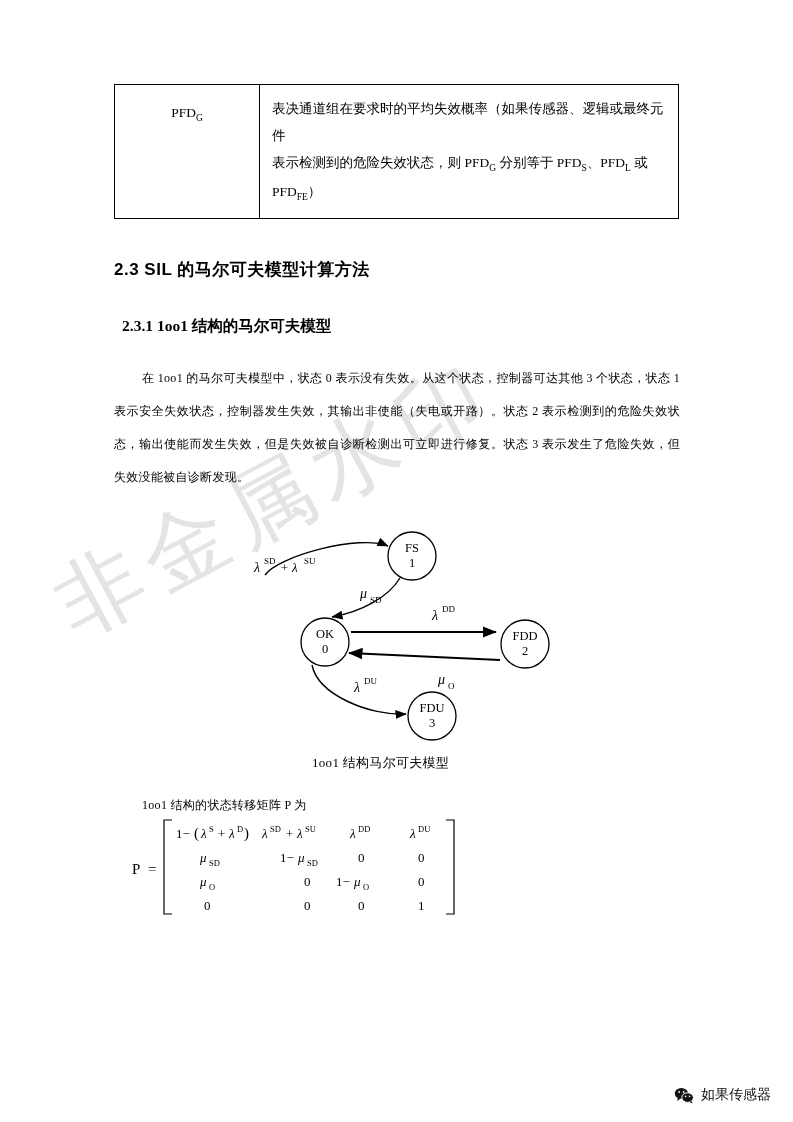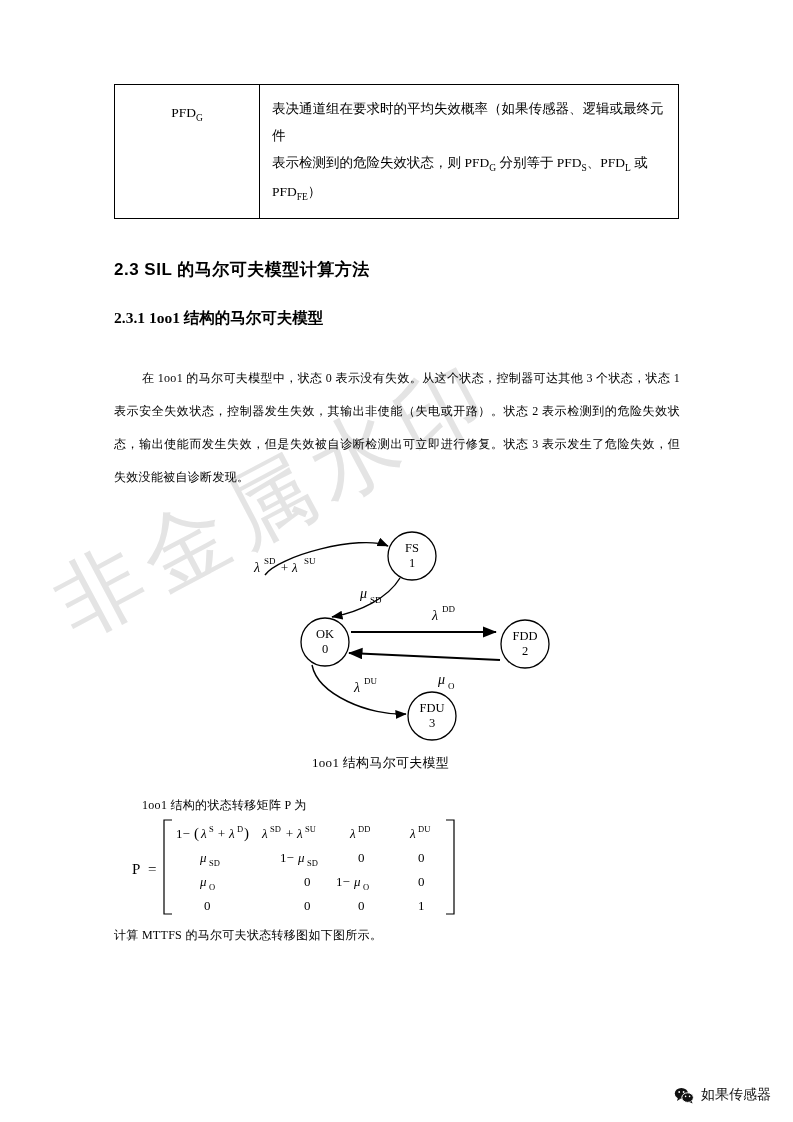--- a/index.html
+++ b/index.html
@@ -80,21 +80,21 @@
     font-family: "Liberation Sans", sans-serif;
     font-size: 17px;
     font-weight: bold;
     letter-spacing: 0.5px;
     text-align: right;
   }
   h3.h-sub {
     position: absolute;
     left: 114px;
     top: 308px;
-    margin: 0;
+    margin: 8px;
     font-family: "Liberation Serif", serif;
     font-size: 15.5px;
     font-weight: bold;
   }
 
   
   .para {
     position: absolute;
     font-size: 12px;
     line-height: 33px;
@@ -330,21 +330,20 @@
 
         <g>
           <text x="90" y="98" font-size="13" font-family="Liberation Serif, serif">0</text>
           <text x="190" y="98" font-size="13" font-family="Liberation Serif, serif">0</text>
           <text x="244" y="98" font-size="13" font-family="Liberation Serif, serif">0</text>
           <text x="304" y="98" font-size="13" font-family="Liberation Serif, serif">1</text>
         </g>
       </svg>
     </div>
 
-    <div class="para" id="para3">计算 MTTFS 的马尔可夫状态转移图如下图所示。</div>
 
 
     <div class="badge">
       <span class="qi">
         <svg width="20" height="17" viewBox="0 0 20 17">
           <ellipse cx="7.4" cy="6.4" rx="6.6" ry="5.4" fill="#111"></ellipse>
           <polygon points="4,10.5 3,14 6.6,11.8" fill="#111"></polygon>
           <ellipse cx="13.6" cy="10.6" rx="5.8" ry="4.8" fill="#111" stroke="#fff" stroke-width="1"></ellipse>
           <polygon points="17.6,14 18.6,16.6 15.4,15" fill="#111"></polygon>
           <circle cx="5.2" cy="5" r="0.9" fill="#fff"></circle>

